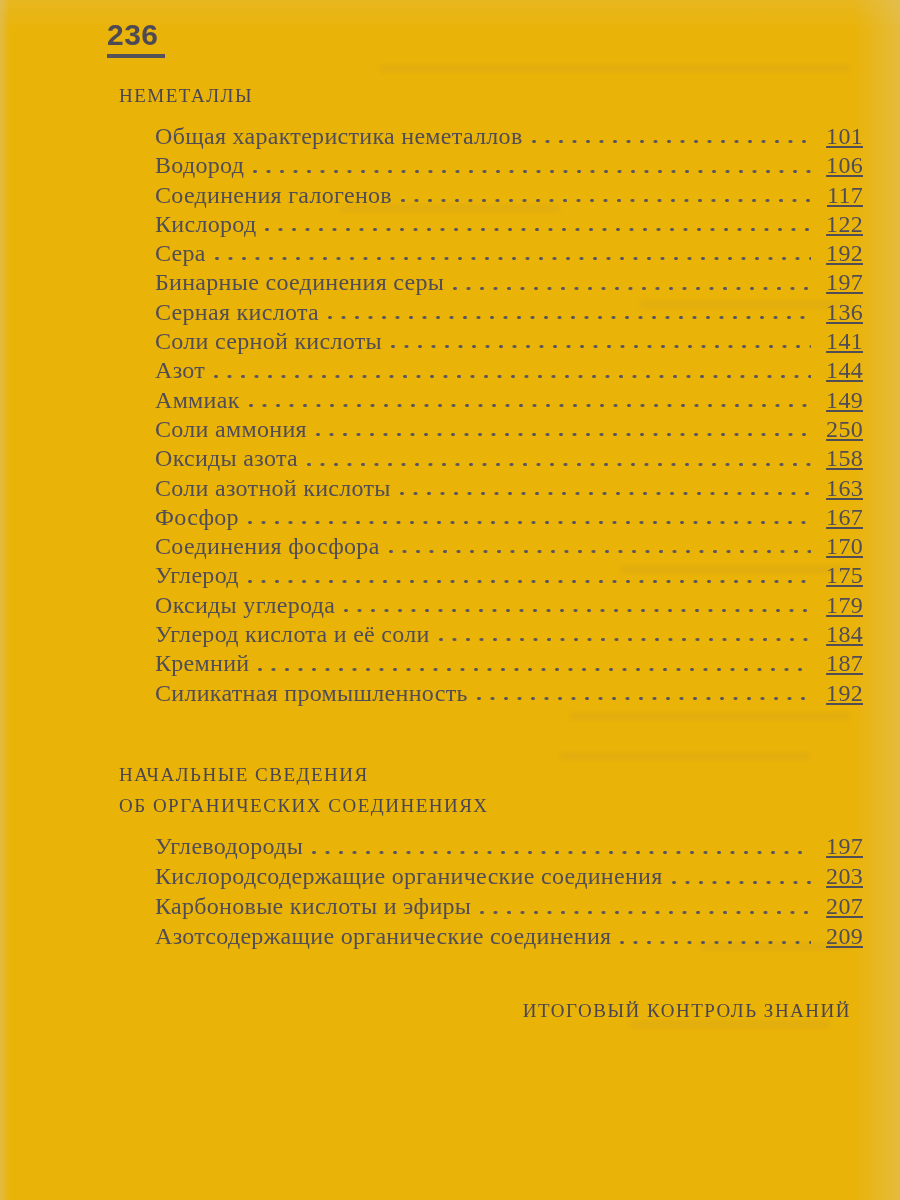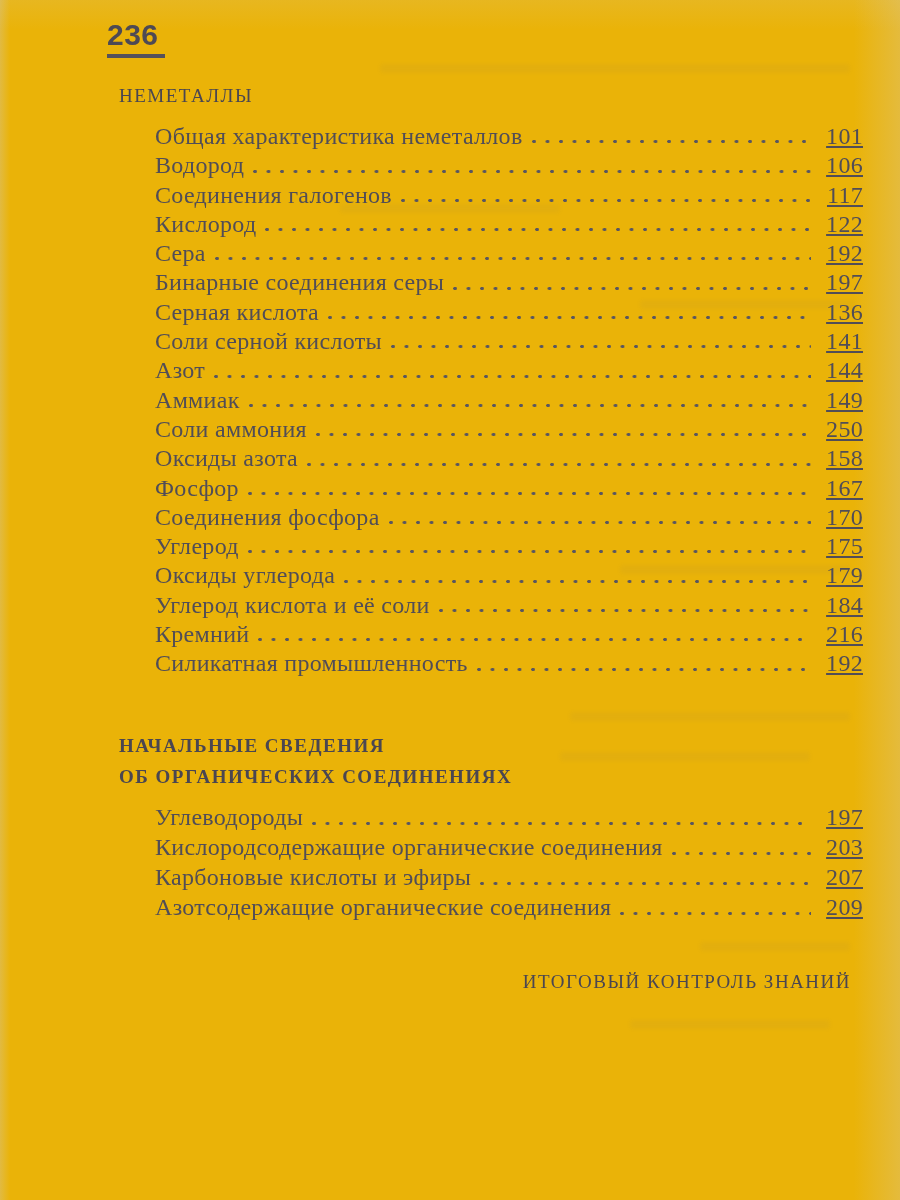--- a/index.html
+++ b/index.html
@@ -49,21 +49,21 @@
   .toc-section { margin: 0; }
   .toc-heading {
     font-size: 19px;
     line-height: 31px;
     font-weight: normal;
     letter-spacing: 1.5px;
     color: #4a4651;
     margin: 12px;
   }
   .sec-1 .toc-heading { margin-top: 22px; }
-  .sec-2 .toc-heading { margin-top: 50px; font-weight: bold; }
+  .sec-2 .toc-heading { margin-top: 50px; }
   .sec-3 .toc-heading { margin-top: 42px; text-align: right; }
   .toc-entries {
     padding-left: 48px;
     margin-top: 8px;
   }
   .sec-2 .toc-entries { margin-top: 10px; }
   .sec-3 .toc-entries { margin-top: 12px; }
   .toc-row {
     display: flex;
     align-items: baseline;
@@ -165,20 +165,25 @@
               <span class="toc-title">Соли аммония</span>
               <span class="leader"></span>
               <span class="pagenum">250</span>
             </div>
             <div class="toc-row">
               <span class="toc-title">Оксиды азота</span>
               <span class="leader"></span>
               <span class="pagenum">158</span>
             </div>
             <div class="toc-row">
+              <span class="toc-title">Соли азотной кислоты</span>
+              <span class="leader"></span>
+              <span class="pagenum">163</span>
+            </div>
+            <div class="toc-row">
               <span class="toc-title">Фосфор</span>
               <span class="leader"></span>
               <span class="pagenum">167</span>
             </div>
             <div class="toc-row">
               <span class="toc-title">Соединения фосфора</span>
               <span class="leader"></span>
               <span class="pagenum">170</span>
             </div>
             <div class="toc-row">
@@ -192,21 +197,21 @@
               <span class="pagenum">179</span>
             </div>
             <div class="toc-row">
               <span class="toc-title">Углерод кислота и её соли</span>
               <span class="leader"></span>
               <span class="pagenum">184</span>
             </div>
             <div class="toc-row">
               <span class="toc-title">Кремний</span>
               <span class="leader"></span>
-              <span class="pagenum">216</span>
+              <span class="pagenum">187</span>
             </div>
             <div class="toc-row">
               <span class="toc-title">Силикатная промышленность</span>
               <span class="leader"></span>
               <span class="pagenum">192</span>
             </div>
           </div>
         </section>
         <section class="toc-section sec-2">
           <h2 class="toc-heading">

